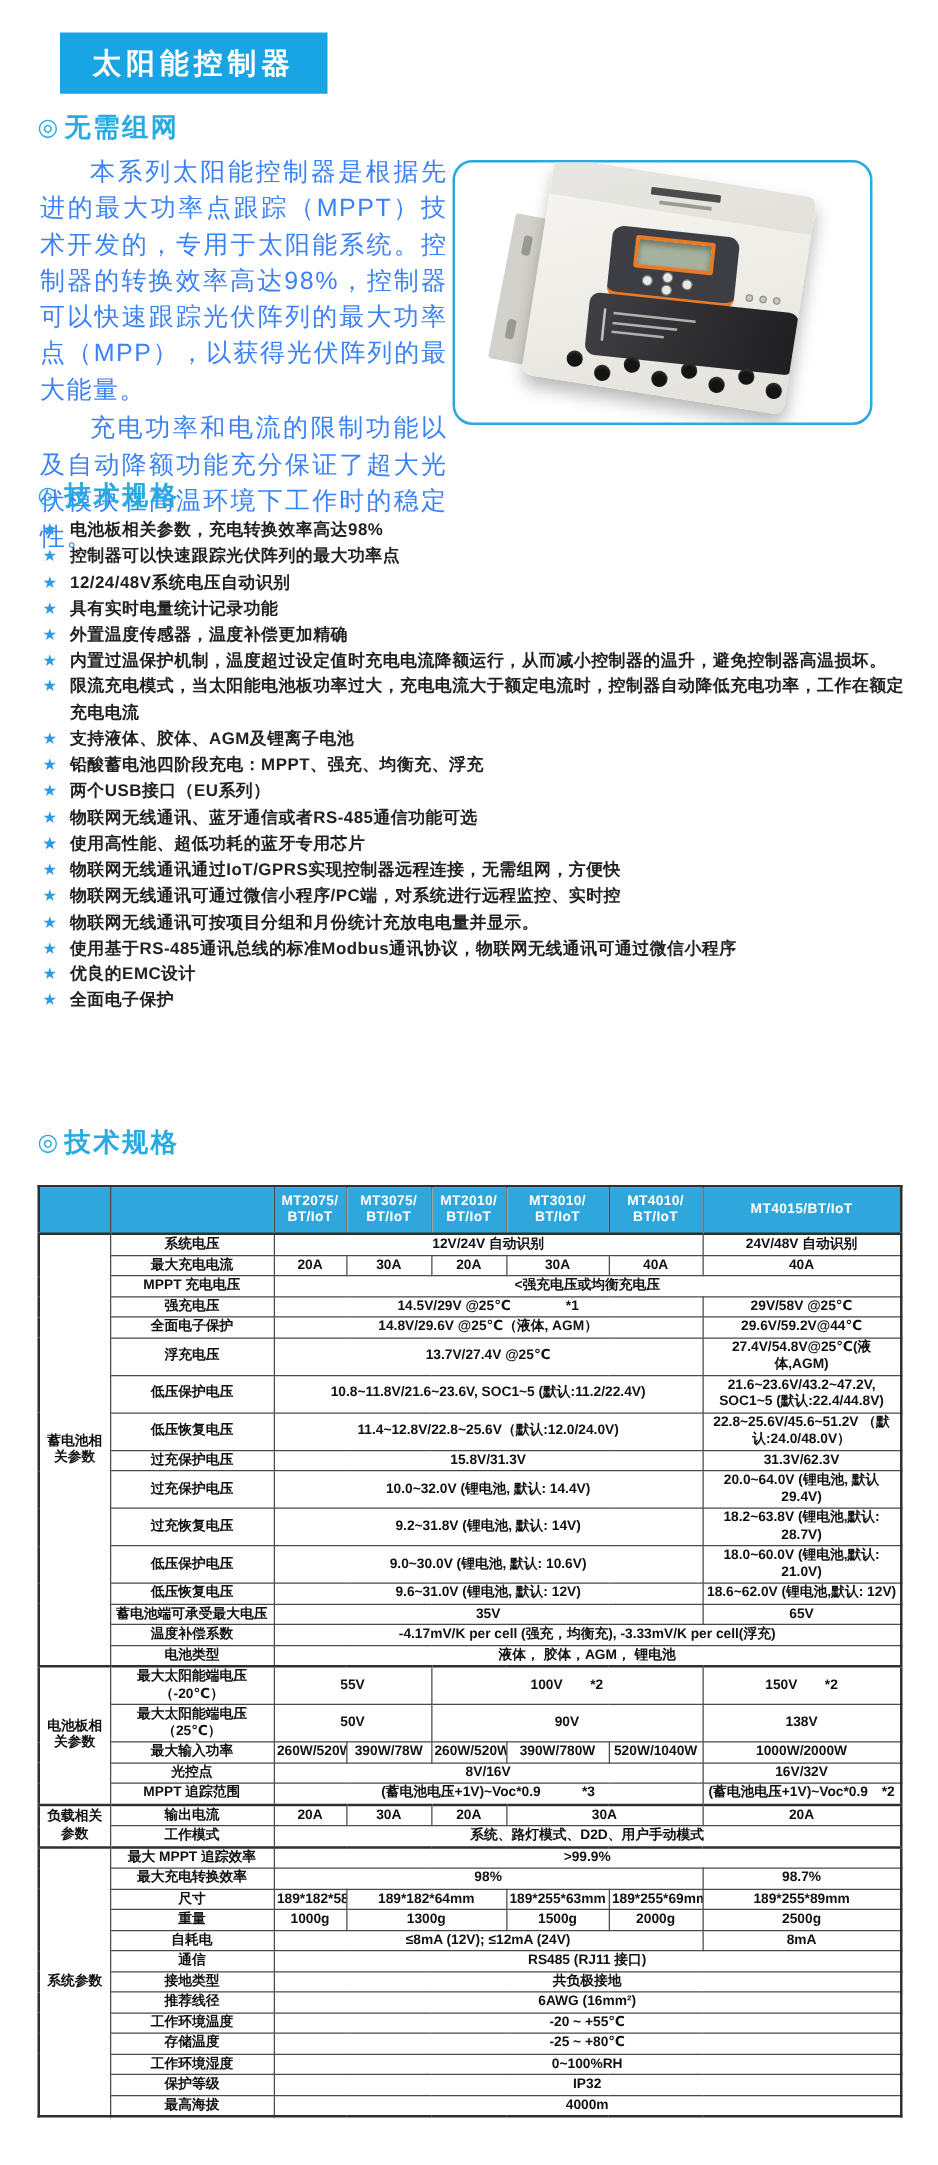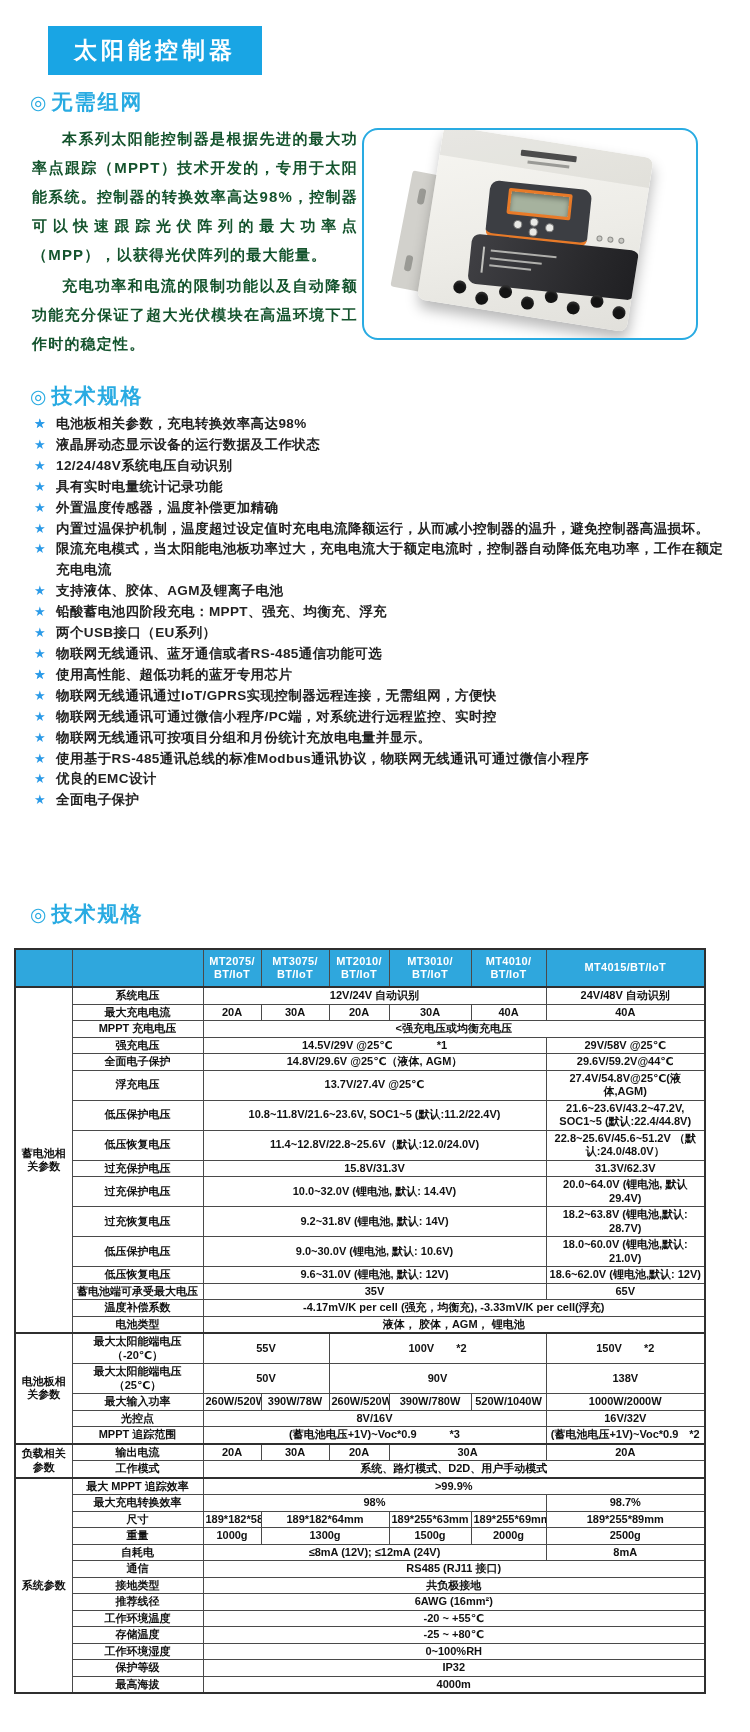--- a/index.html
+++ b/index.html
@@ -29,21 +29,21 @@
   .sec-head{
     position:absolute;left:30px;
     color:var(--accent);font-size:21px;font-weight:bold;letter-spacing:2px;
     display:flex;align-items:center;gap:3px;
   }
   .sec-head .ring{font-size:19px;font-weight:normal;}
 
   
   .intro-text{
     position:absolute;left:32px;top:124px;width:326px;
-    font-size:15px;line-height:29px;font-weight:700;color:#14532d;
+    font-size:20px;line-height:29px;font-weight:400;color:#3b82f6;
     text-align:justify;letter-spacing:1.2px;
   }
   .intro-text p{text-indent:2em;margin-bottom:2px;}
 
   
   .product-box{
     position:absolute;left:362px;top:128px;width:336px;height:212px;
     border:2px solid var(--accent);border-radius:16px;background:#fff;overflow:hidden;
   }
   .dev{position:absolute;left:36px;top:8px;width:260px;height:196px;transform:rotate(9deg);}
@@ -78,21 +78,21 @@
     position:absolute;left:34px;top:414px;width:690px;list-style:none;
   }
   .features li{
     position:relative;padding-left:22px;font-size:13.5px;line-height:20.9px;
     font-weight:600;color:#222;letter-spacing:.4px;
   }
   .features .star{position:absolute;left:0;top:0;color:var(--star);font-size:13px;font-weight:normal;}
 
   
   .specs{
-    position:absolute;left:14px;top:948px;width:690px;
+    position:absolute;left:30px;top:948px;width:690px;
     border-collapse:collapse;table-layout:fixed;
     font-size:11px;font-weight:600;color:#111;
     border:2px solid #2f2f2f;
   }
   .specs th,.specs td{
     border:1px solid #4a4a4a;text-align:center;vertical-align:middle;
     padding:1px 2px;line-height:13.5px;overflow:hidden;
   }
   .specs thead th{
     background:var(--thead);color:#fff;font-weight:bold;height:38px;font-size:11px;letter-spacing:.3px;
@@ -168,21 +168,21 @@
   </div>
 
   <div class="sec-head" style="top:382px">
     <span class="ring">◎</span>
     <span>技术规格</span>
   </div>
 
   <ul class="features" id="features-list">
       <li><span class="star">★</span></li>
       <li><span class="star">★</span><span>电池板相关参数，充电转换效率高达98%</span></li>
-      <li><span class="star">★</span><span>液晶屏动态显示设备的运行数据及工作状态</span></li>
+      <li><span class="star">★</span><span>控制器可以快速跟踪光伏阵列的最大功率点</span></li>
       <li><span class="star">★</span><span>12/24/48V系统电压自动识别</span></li>
       <li><span class="star">★</span><span>具有实时电量统计记录功能</span></li>
       <li><span class="star">★</span><span>外置温度传感器，温度补偿更加精确</span></li>
       <li><span class="star">★</span><span>内置过温保护机制，温度超过设定值时充电电流降额运行，从而减小控制器的温升，避免控制器高温损坏。</span></li>
       <li><span class="star">★</span><span>限流充电模式，当太阳能电池板功率过大，充电电流大于额定电流时，控制器自动降低充电功率，工作在额定充电电流</span></li>
       <li><span class="star">★</span><span>支持液体、胶体、AGM及锂离子电池</span></li>
       <li><span class="star">★</span><span>铅酸蓄电池四阶段充电：MPPT、强充、均衡充、浮充</span></li>
       <li><span class="star">★</span><span>两个USB接口（EU系列）</span></li>
       <li><span class="star">★</span><span>物联网无线通讯、蓝牙通信或者RS-485通信功能可选</span></li>
       <li><span class="star">★</span></li>

